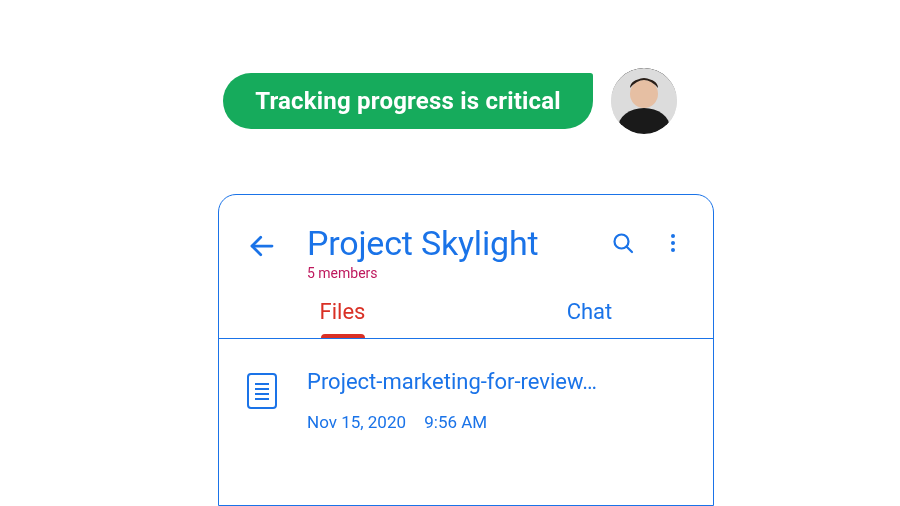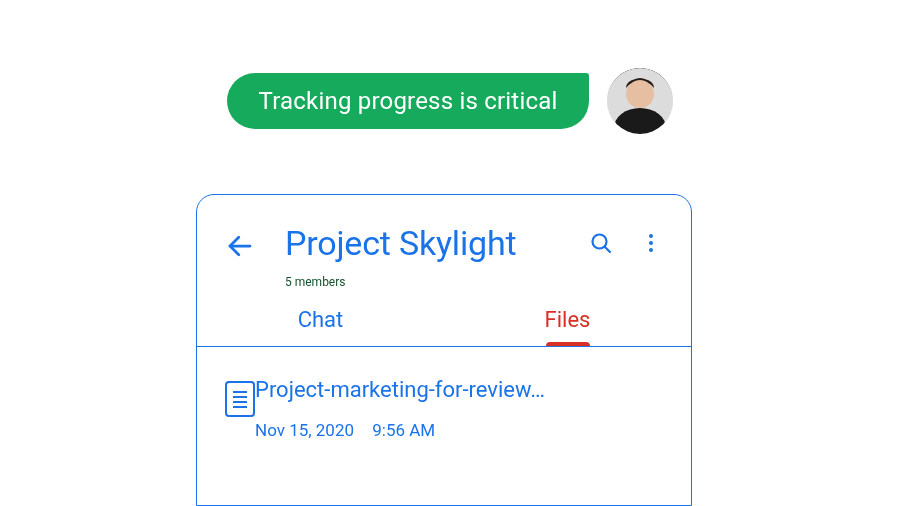--- a/index.html
+++ b/index.html
@@ -20,41 +20,41 @@
     right: 0;
     display: flex;
     justify-content: center;
     align-items: center;
     gap: 18px;
   }
   .chat-bubble {
     background: #16ab5c;
     color: #ffffff;
     font-size: 24px;
-    font-weight: 400;
+    font-weight: 700;
     padding: 14px 32px;
     border-radius: 60px;
     border-top-right-radius: 6px;
     letter-spacing: 0.2px;
   }
   .avatar {
     width: 66px;
     height: 66px;
     border-radius: 50%;
     background: radial-gradient(circle at 50% 30%, #e8c9b0 0 18%, #2b2b2b 19% 40%, #d8d8d8 60% 100%);
     overflow: hidden;
     position: relative;
   }
   .avatar svg { width: 100%; height: 100%; display: block; }
 
   
   .card {
     position: absolute;
     top: 194px;
-    left: 196px;
+    left: 218px;
     width: 496px;
     height: 312px;
     border: 1.5px solid #1a73e8;
     border-radius: 18px 18px 0 0;
     background: #fff;
     overflow: hidden;
   }
 
   .header {
     padding: 28px 28px 0 28px;
@@ -73,23 +73,23 @@
     margin-left: 30px;
     flex: 1;
   }
   .title {
     color: #1a73e8;
     font-size: 34px;
     font-weight: 400;
     letter-spacing: -0.2px;
   }
   .subtitle {
-    color: #14532d;
-    font-size: 12px;
-    margin-top: 12px;
+    color: #be185d;
+    font-size: 14px;
+    margin-top: 2px;
   }
   .actions {
     display: flex;
     gap: 26px;
     margin-top: 8px;
     align-items: center;
   }
   .icon-btn {
     width: 24px;
     height: 24px;
@@ -127,20 +127,21 @@
     background: #1a73e8;
     margin: 0 -1px;
   }
 
   .file-list {
     padding: 30px 28px 0 28px;
   }
   .file-row {
     display: flex;
     align-items: flex-start;
+    gap: 30px;
     margin-bottom: 26px;
   }
   .doc-icon {
     width: 30px;
     height: 36px;
     border: 2px solid #1a73e8;
     border-radius: 4px;
     position: relative;
     flex-shrink: 0;
     margin-top: 4px;
@@ -216,22 +217,22 @@
         <svg viewBox="0 0 24 24" fill="currentColor">
           <circle cx="12" cy="5" r="2"></circle>
           <circle cx="12" cy="12" r="2"></circle>
           <circle cx="12" cy="19" r="2"></circle>
         </svg>
       </div>
     </div>
   </div>
 
   <div class="tabs">
+    <div class="tab tab-files">Files</div>
     <div class="tab tab-chat">Chat</div>
-    <div class="tab tab-files">Files</div>
   </div>
   <div class="divider"></div>
 
   <div class="file-list">
 
     <div class="file-row">
       <div class="doc-icon"></div>
       <div class="file-meta">
         <div class="file-name">Project-marketing-for-review…</div>
         <div class="file-sub">

